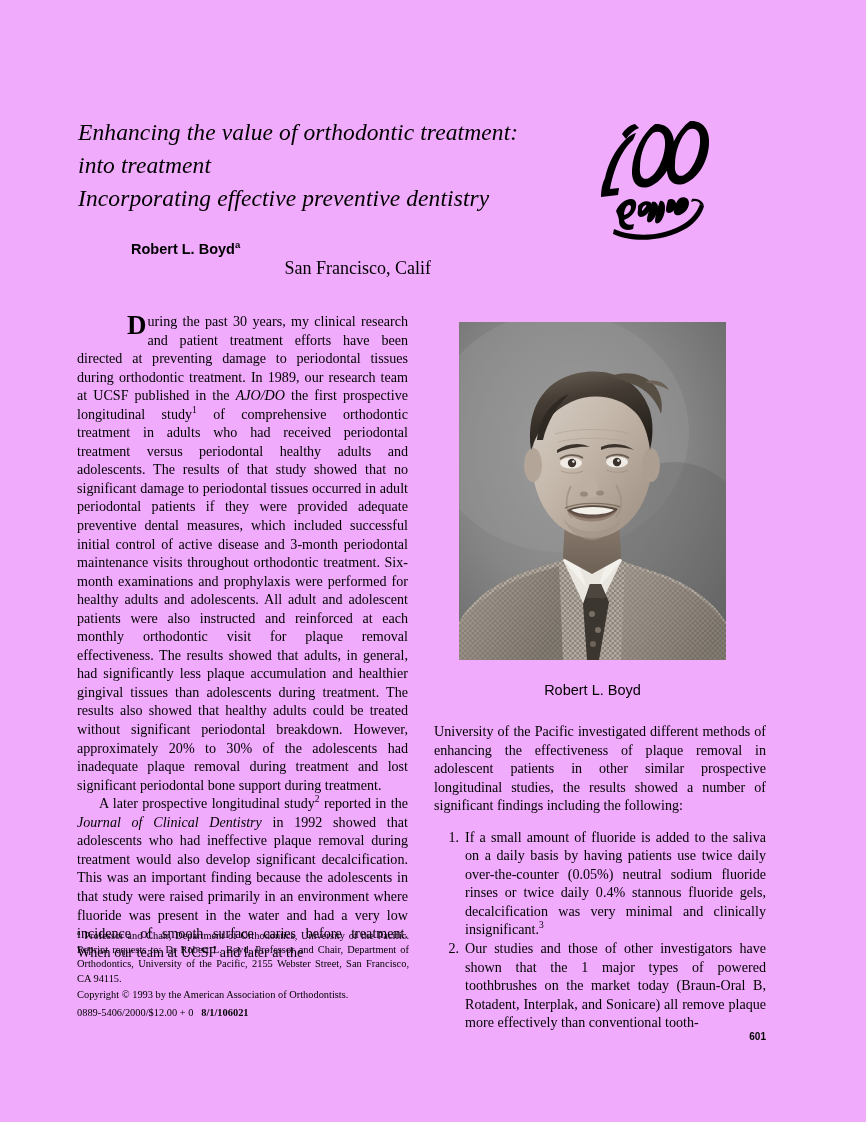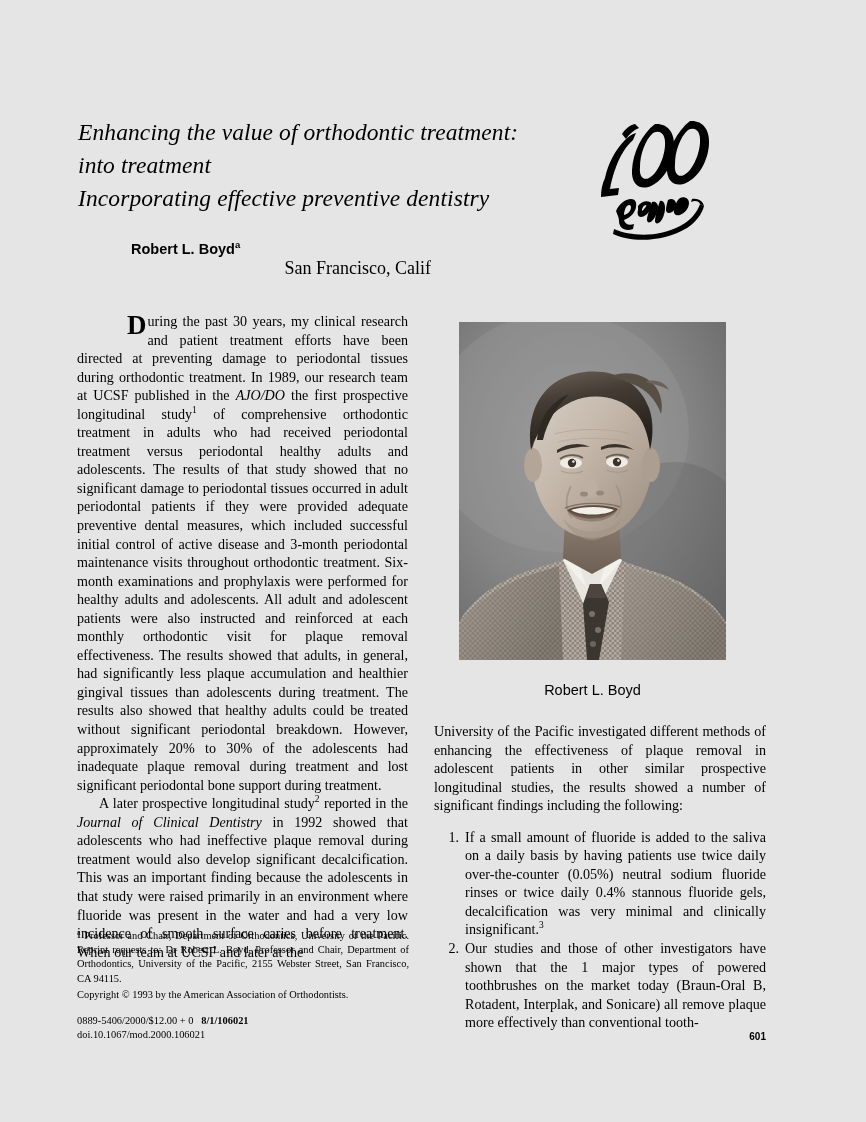--- a/index.html
+++ b/index.html
@@ -14,21 +14,21 @@
     font-family: "Liberation Serif", serif;
     color: #000000;
     overflow: hidden;
   }
 
   .page {
     position: absolute;
     left: 0; top: 0;
     width: 866px;
     height: 1122px;
-    background: #e5e5e5;
+    background: #f0abfc;
   }
 
   
   .title-block {
     position: absolute;
     left: 78px;
     top: 116px;
     width: 500px;
   }
   .article-title {
@@ -185,21 +185,21 @@
     font-size: 10.4px;
     line-height: 14.2px;
     text-align: justify;
   }
   .footnote p { margin: 0; }
   .footnote .fn-marker {
     font-size: 8px;
     vertical-align: super;
     line-height: 0;
   }
-  .footnote .fn-issn { margin-top: 12px; }
+  .footnote .fn-issn { margin-top: 4px; }
   .footnote .fn-issn b { font-weight: bold; }
   .footnote .fn-doi { margin-top: 0px; }
   .footnote .fn-copy { margin-top: 2px; }
 
   
   .page-number {
     position: absolute;
     left: 700px;
     top: 1031px;
     width: 66px;
@@ -363,18 +363,17 @@
     <ol class="num-list">
       <li><span class="num">1.</span><span>If a small amount of fluoride is added to the saliva on a daily basis by having patients use twice daily over-the-counter (0.05%) neutral sodium fluoride rinses or twice daily 0.4% stannous fluoride gels, decalcification was very minimal and clinically insignificant.</span><sup>3</sup></li>
       <li><span class="num">2.</span><span>Our studies and those of other investigators have shown that the 1 major types of powered toothbrushes on the market today (Braun-Oral B, Rotadent, Interplak, and Sonicare) all remove plaque more effectively than conventional tooth-</span></li>
     </ol>
   </div>
 
   <div class="footnote">
     <p><span class="fn-marker">a</span><span> Professor and Chair, Department of Orthodontics, University of the Pacific. Reprint requests to: Dr Robert L. Boyd, Professor and Chair, Department of Orthodontics, University of the Pacific, 2155 Webster Street, San Francisco, CA 94115.</span></p>
     <p class="fn-copy">Copyright © 1993 by the American Association of Orthodontists.</p>
     <p class="fn-issn"><span>0889-5406/2000/$12.00 + 0</span>&nbsp;&nbsp;&nbsp;<b>8/1/106021</b></p>
-    <p class="fn-doi">doi.10.1067/mod.2000.106021</p>
   </div>
 
   <div class="page-number">601</div>
 
 </div>
 
 </body></html>

